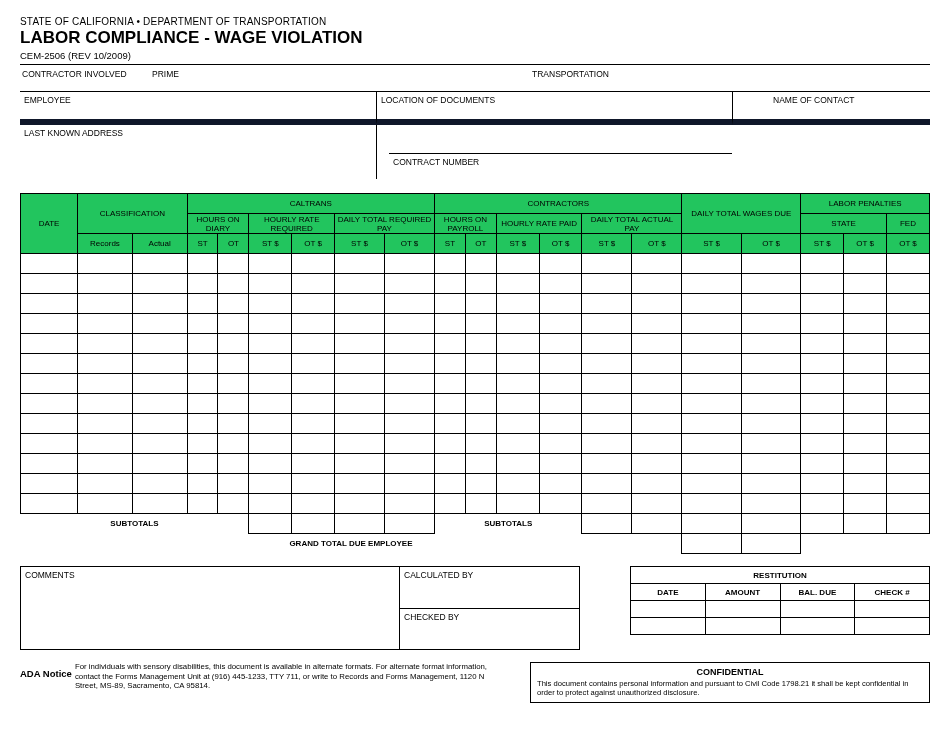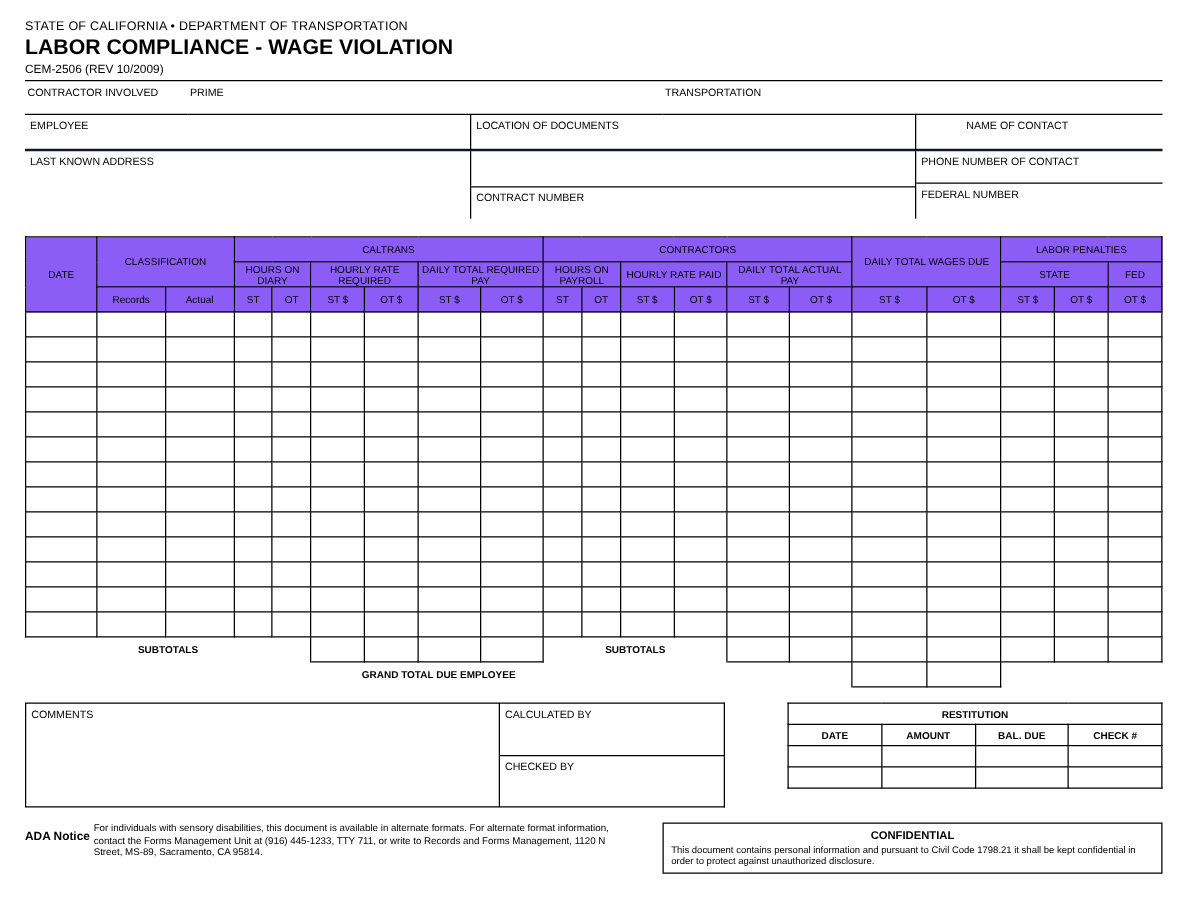--- a/index.html
+++ b/index.html
@@ -12,39 +12,39 @@
     background: #fff;
     width: 950px;
   }
   .hdr-state { font-size: 10px; letter-spacing: 0.2px; }
   .hdr-title { font-size: 17px; font-weight: bold; margin-top: 1px; }
   .hdr-form  { font-size: 9.5px; margin-top: 2px; margin-bottom: 3px; }
   .hr-thick  { border: none; border-top: 1.6px solid #000; margin: 2px 0 0 0; }
 
   .row { display: flex; }
   .cell {
-    border-bottom: 2px solid #0f172a;
+    border-bottom: 6px solid #0f172a;
     padding: 3px 4px 14px 4px;
     font-size: 8.5px;
   }
   .cell + .cell { border-left: 1px solid #000; }
   .contractor-row { display:flex; border-top:1px solid #000; }
   .contractor-row .lab { padding: 4px 6px 12px 2px; font-size: 8.5px; border-bottom:1px solid #000; }
 
   
   table.main { border-collapse: collapse; width: 100%; margin-top: 14px; table-layout: fixed; }
   table.main th, table.main td {
     border: 1px solid #000;
     padding: 0;
     font-size: 8px;
     text-align: center;
     vertical-align: middle;
     height: 20px;
   }
-  table.main th { font-weight: normal; background: #8b5cf6; }
+  table.main th { font-weight: normal; background: #22c55e; }
   th.group-shade { background: #ddd; font-weight: normal; height: 16px; }
   th.h2 { height: 26px; }
   th.h3 { height: 16px; }
 
   
   .subtotals-label { text-align:right; font-size:8px; font-weight:bold; padding-right:4px; }
   .grand-label { text-align:right; font-size:8px; font-weight:bold; padding-right:4px; }
 
   .bottom { display:flex; margin-top: 12px; gap:0; }
   .comments-box { flex: 0 0 380px; border:1px solid #000; font-size:8.5px; padding:3px 4px; height: 84px; }
@@ -86,25 +86,21 @@
 <div class="row">
   <div class="cell" style="flex:0 0 356px;">EMPLOYEE</div>
   <div class="cell" style="flex:0 0 356px;">LOCATION OF DOCUMENTS</div>
   <div class="cell" style="flex:1;padding-left:40px;">NAME OF CONTACT</div>
 </div>
 
 <div class="row">
   <div class="cell" style="flex:0 0 356px; border-bottom:none; padding-bottom:26px;">LAST KNOWN ADDRESS</div>
   <div class="cell" style="flex:0 0 356px; border-bottom:none; border-left:1px solid #000; position:relative; padding:0;">
     <div style="height:28px;"></div>
-    <div style="border-top:1px solid #000; padding:3px 4px 12px 4px;">CONTRACT NUMBER</div>
-  </div>
-  <div class="cell" style="flex:1; border-bottom:none; border-left:1px solid #000; padding:0;">
-    <div style="padding:3px 4px 12px 4px; border-bottom:1px solid #000;">PHONE NUMBER OF CONTACT</div>
-    <div style="padding:3px 4px 12px 4px;">FEDERAL NUMBER</div>
+    <div style="border-top:1px solid #000; padding:3px 4px 12px 4px;margin-left:12px;">CONTRACT NUMBER</div>
   </div>
 </div>
 
 <table class="main">
   <colgroup>
     <col style="width:48px">
     <col style="width:46px">
       <col style="width:46px">
     <col style="width:26px">
       <col style="width:26px">

